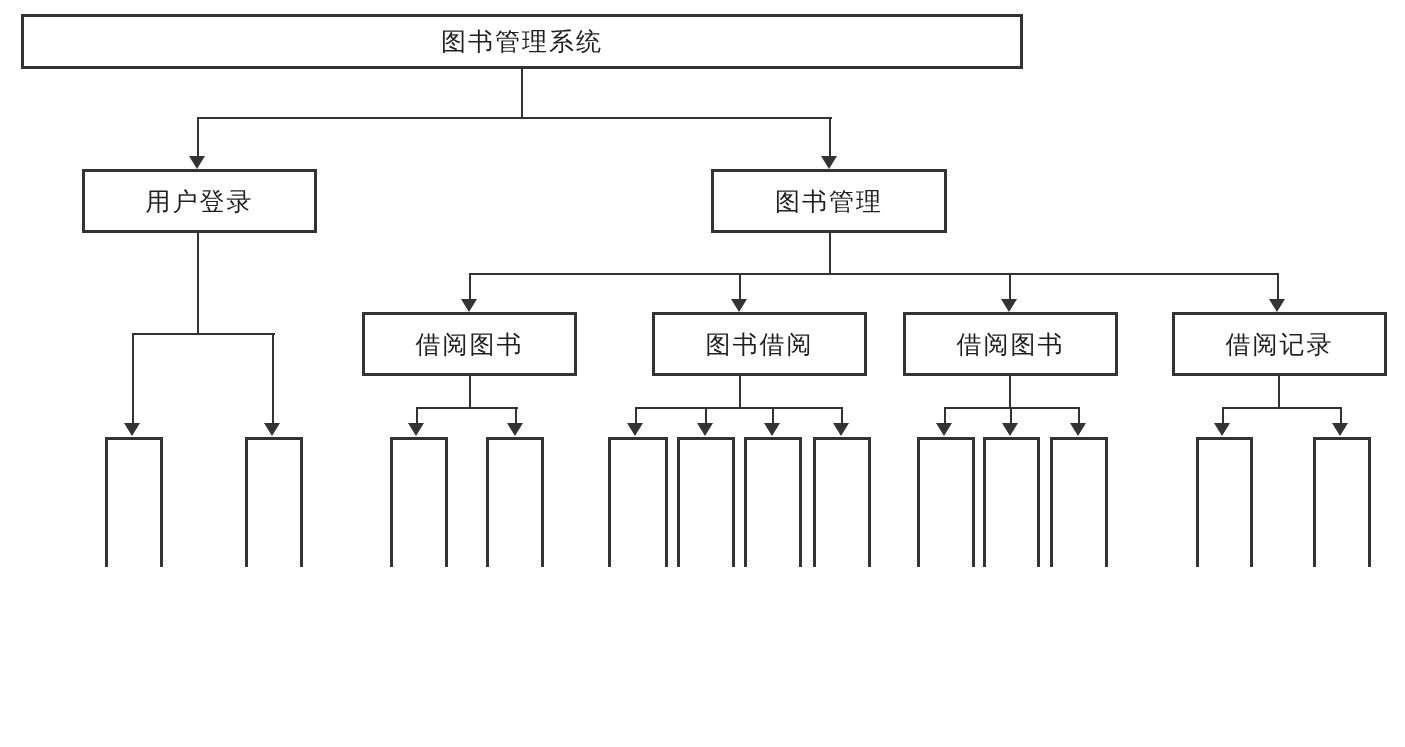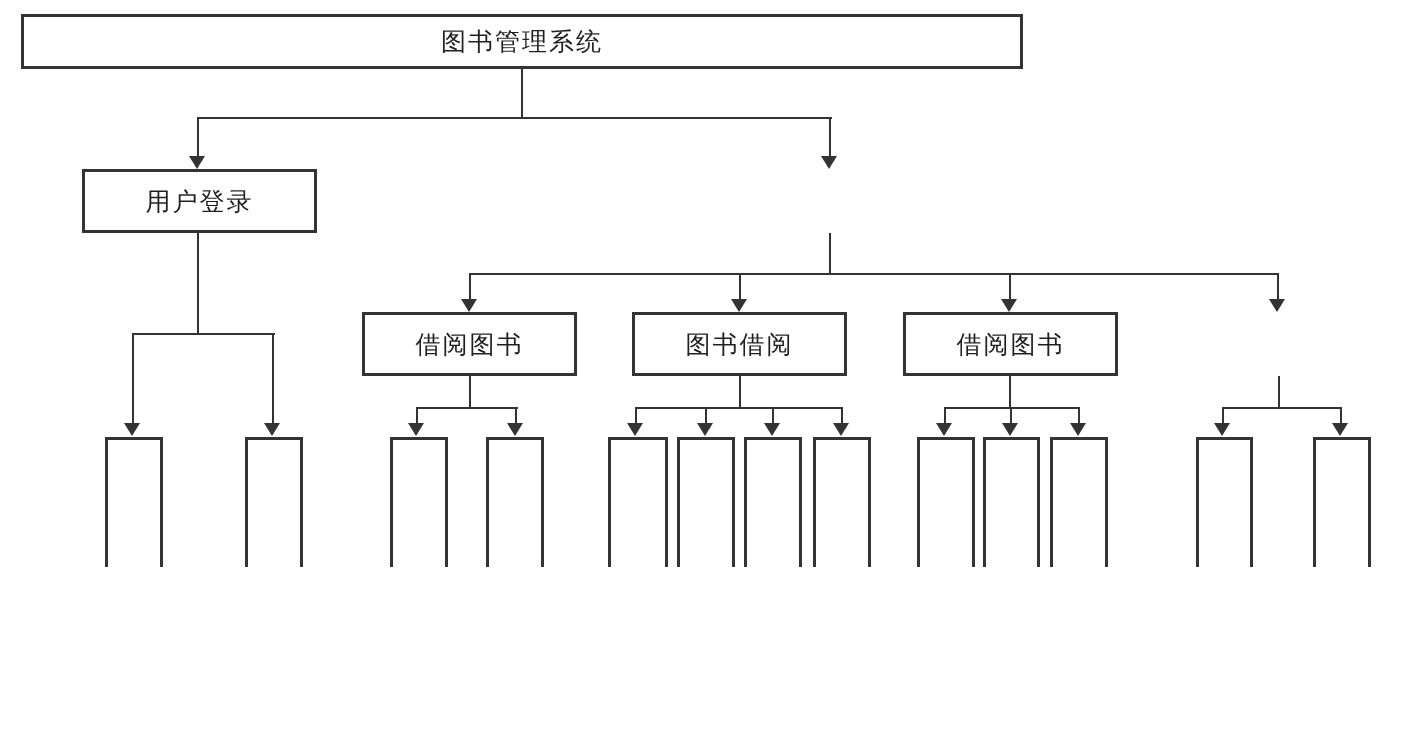--- a/index.html
+++ b/index.html
@@ -51,42 +51,44 @@
   <div class="box" style="left:21px;top:14px;width:1002px;height:55px;">图书管理系统</div>
 
   <div class="line" style="left:521px;top:69px;width:2px;height:48px;"></div>
   <div class="line" style="left:197px;top:117px;width:635px;height:2px;"></div>
   <div class="line" style="left:197px;top:117px;width:2px;height:40px;"></div>
   <div class="arrow" style="left:189px;top:156px;"></div>
   <div class="line" style="left:829px;top:117px;width:2px;height:40px;"></div>
   <div class="arrow" style="left:821px;top:156px;"></div>
 
   <div class="box" style="left:82px;top:169px;width:235px;height:64px;">用户登录</div>
+  <div class="box" style="left:711px;top:169px;width:236px;height:64px;">图书管理</div>
 
   <div class="line" style="left:197px;top:233px;width:2px;height:100px;"></div>
   <div class="line" style="left:132px;top:333px;width:143px;height:2px;"></div>
   <div class="line" style="left:132px;top:333px;width:2px;height:91px;"></div>
   <div class="arrow" style="left:124px;top:423px;"></div>
   <div class="line" style="left:272px;top:333px;width:2px;height:91px;"></div>
   <div class="arrow" style="left:264px;top:423px;"></div>
 
   <div class="line" style="left:829px;top:233px;width:2px;height:40px;"></div>
   <div class="line" style="left:469px;top:273px;width:810px;height:2px;"></div>
   <div class="line" style="left:469px;top:273px;width:2px;height:27px;"></div>
   <div class="arrow" style="left:461px;top:299px;"></div>
   <div class="line" style="left:739px;top:273px;width:2px;height:27px;"></div>
   <div class="arrow" style="left:731px;top:299px;"></div>
   <div class="line" style="left:1009px;top:273px;width:2px;height:27px;"></div>
   <div class="arrow" style="left:1001px;top:299px;"></div>
   <div class="line" style="left:1277px;top:273px;width:2px;height:27px;"></div>
   <div class="arrow" style="left:1269px;top:299px;"></div>
 
   <div class="box" style="left:362px;top:312px;width:215px;height:64px;">借阅图书</div>
-  <div class="box" style="left:632px;top:312px;width:215px;height:64px;">图书借阅</div>
+  <div class="box" style="left:652px;top:312px;width:215px;height:64px;">图书借阅</div>
   <div class="box" style="left:903px;top:312px;width:215px;height:64px;">借阅图书</div>
+  <div class="box" style="left:1172px;top:312px;width:215px;height:64px;">借阅记录</div>
 
   <div class="line" style="left:469px;top:376px;width:2px;height:31px;"></div>
   <div class="line" style="left:416px;top:407px;width:102px;height:2px;"></div>
   <div class="line" style="left:416px;top:407px;width:2px;height:17px;"></div>
   <div class="arrow" style="left:408px;top:423px;"></div>
   <div class="line" style="left:515px;top:407px;width:2px;height:17px;"></div>
   <div class="arrow" style="left:507px;top:423px;"></div>
 
   <div class="line" style="left:739px;top:376px;width:2px;height:31px;"></div>
   <div class="line" style="left:635px;top:407px;width:208px;height:2px;"></div>

